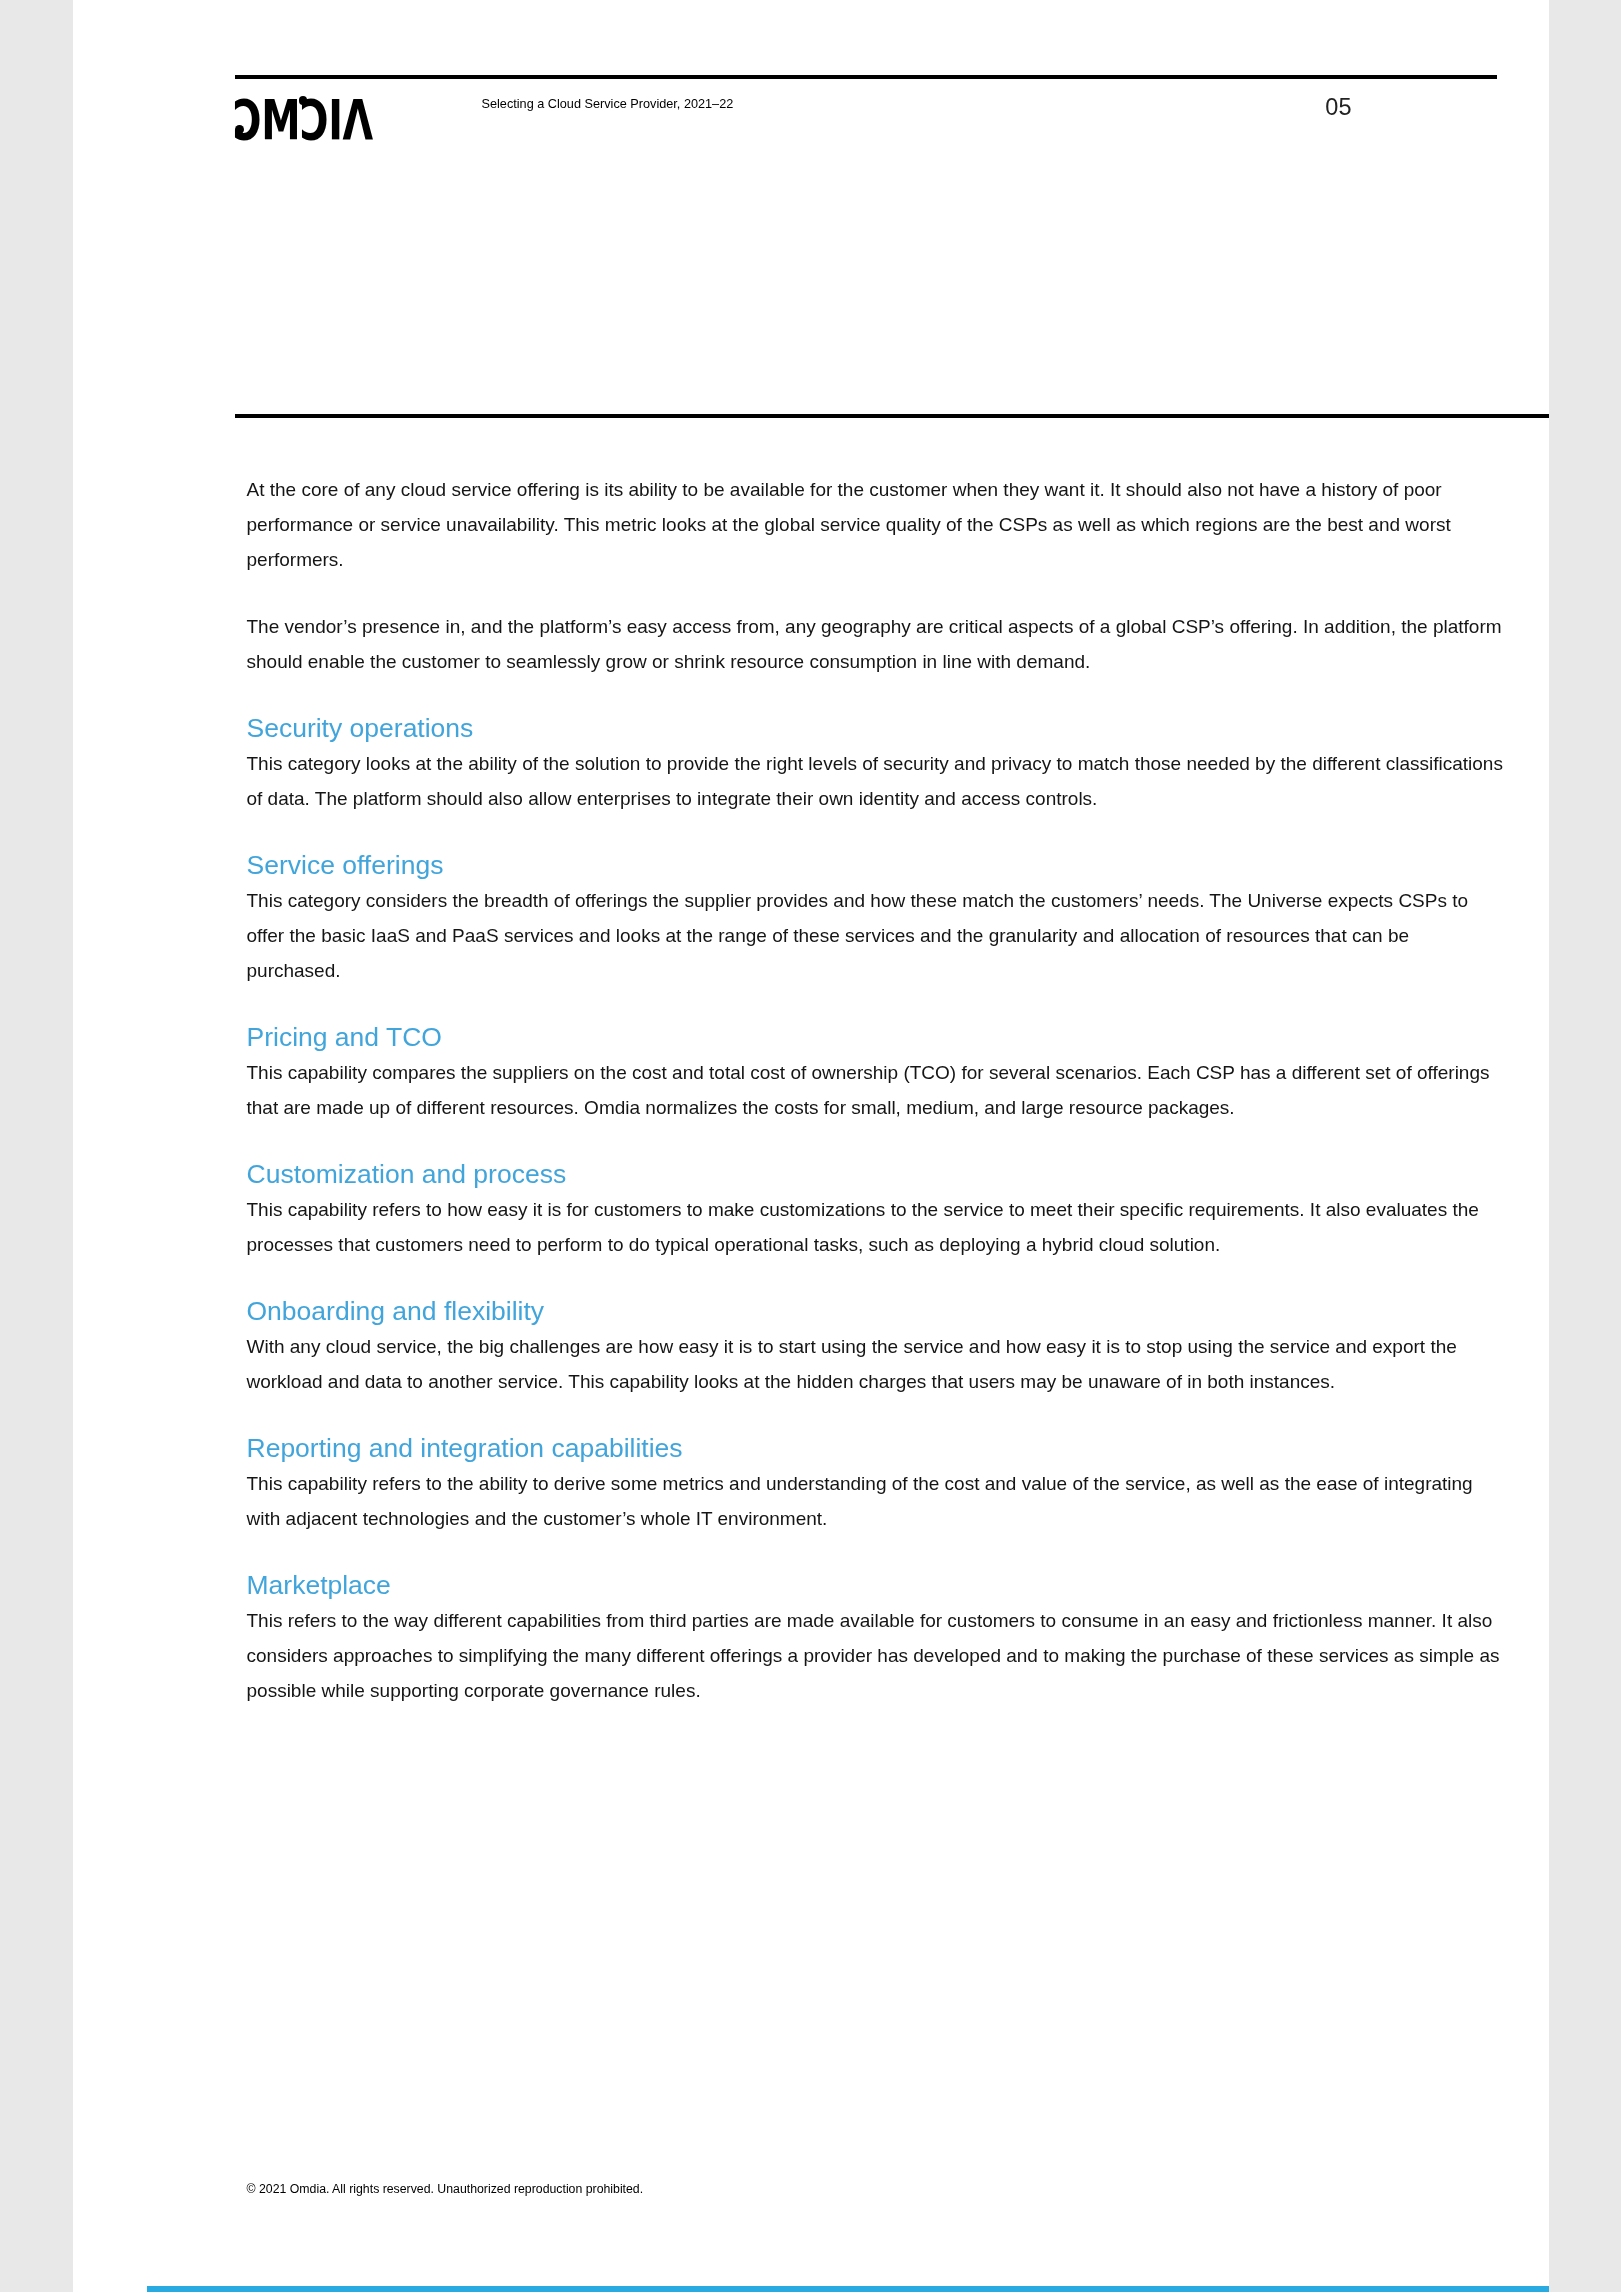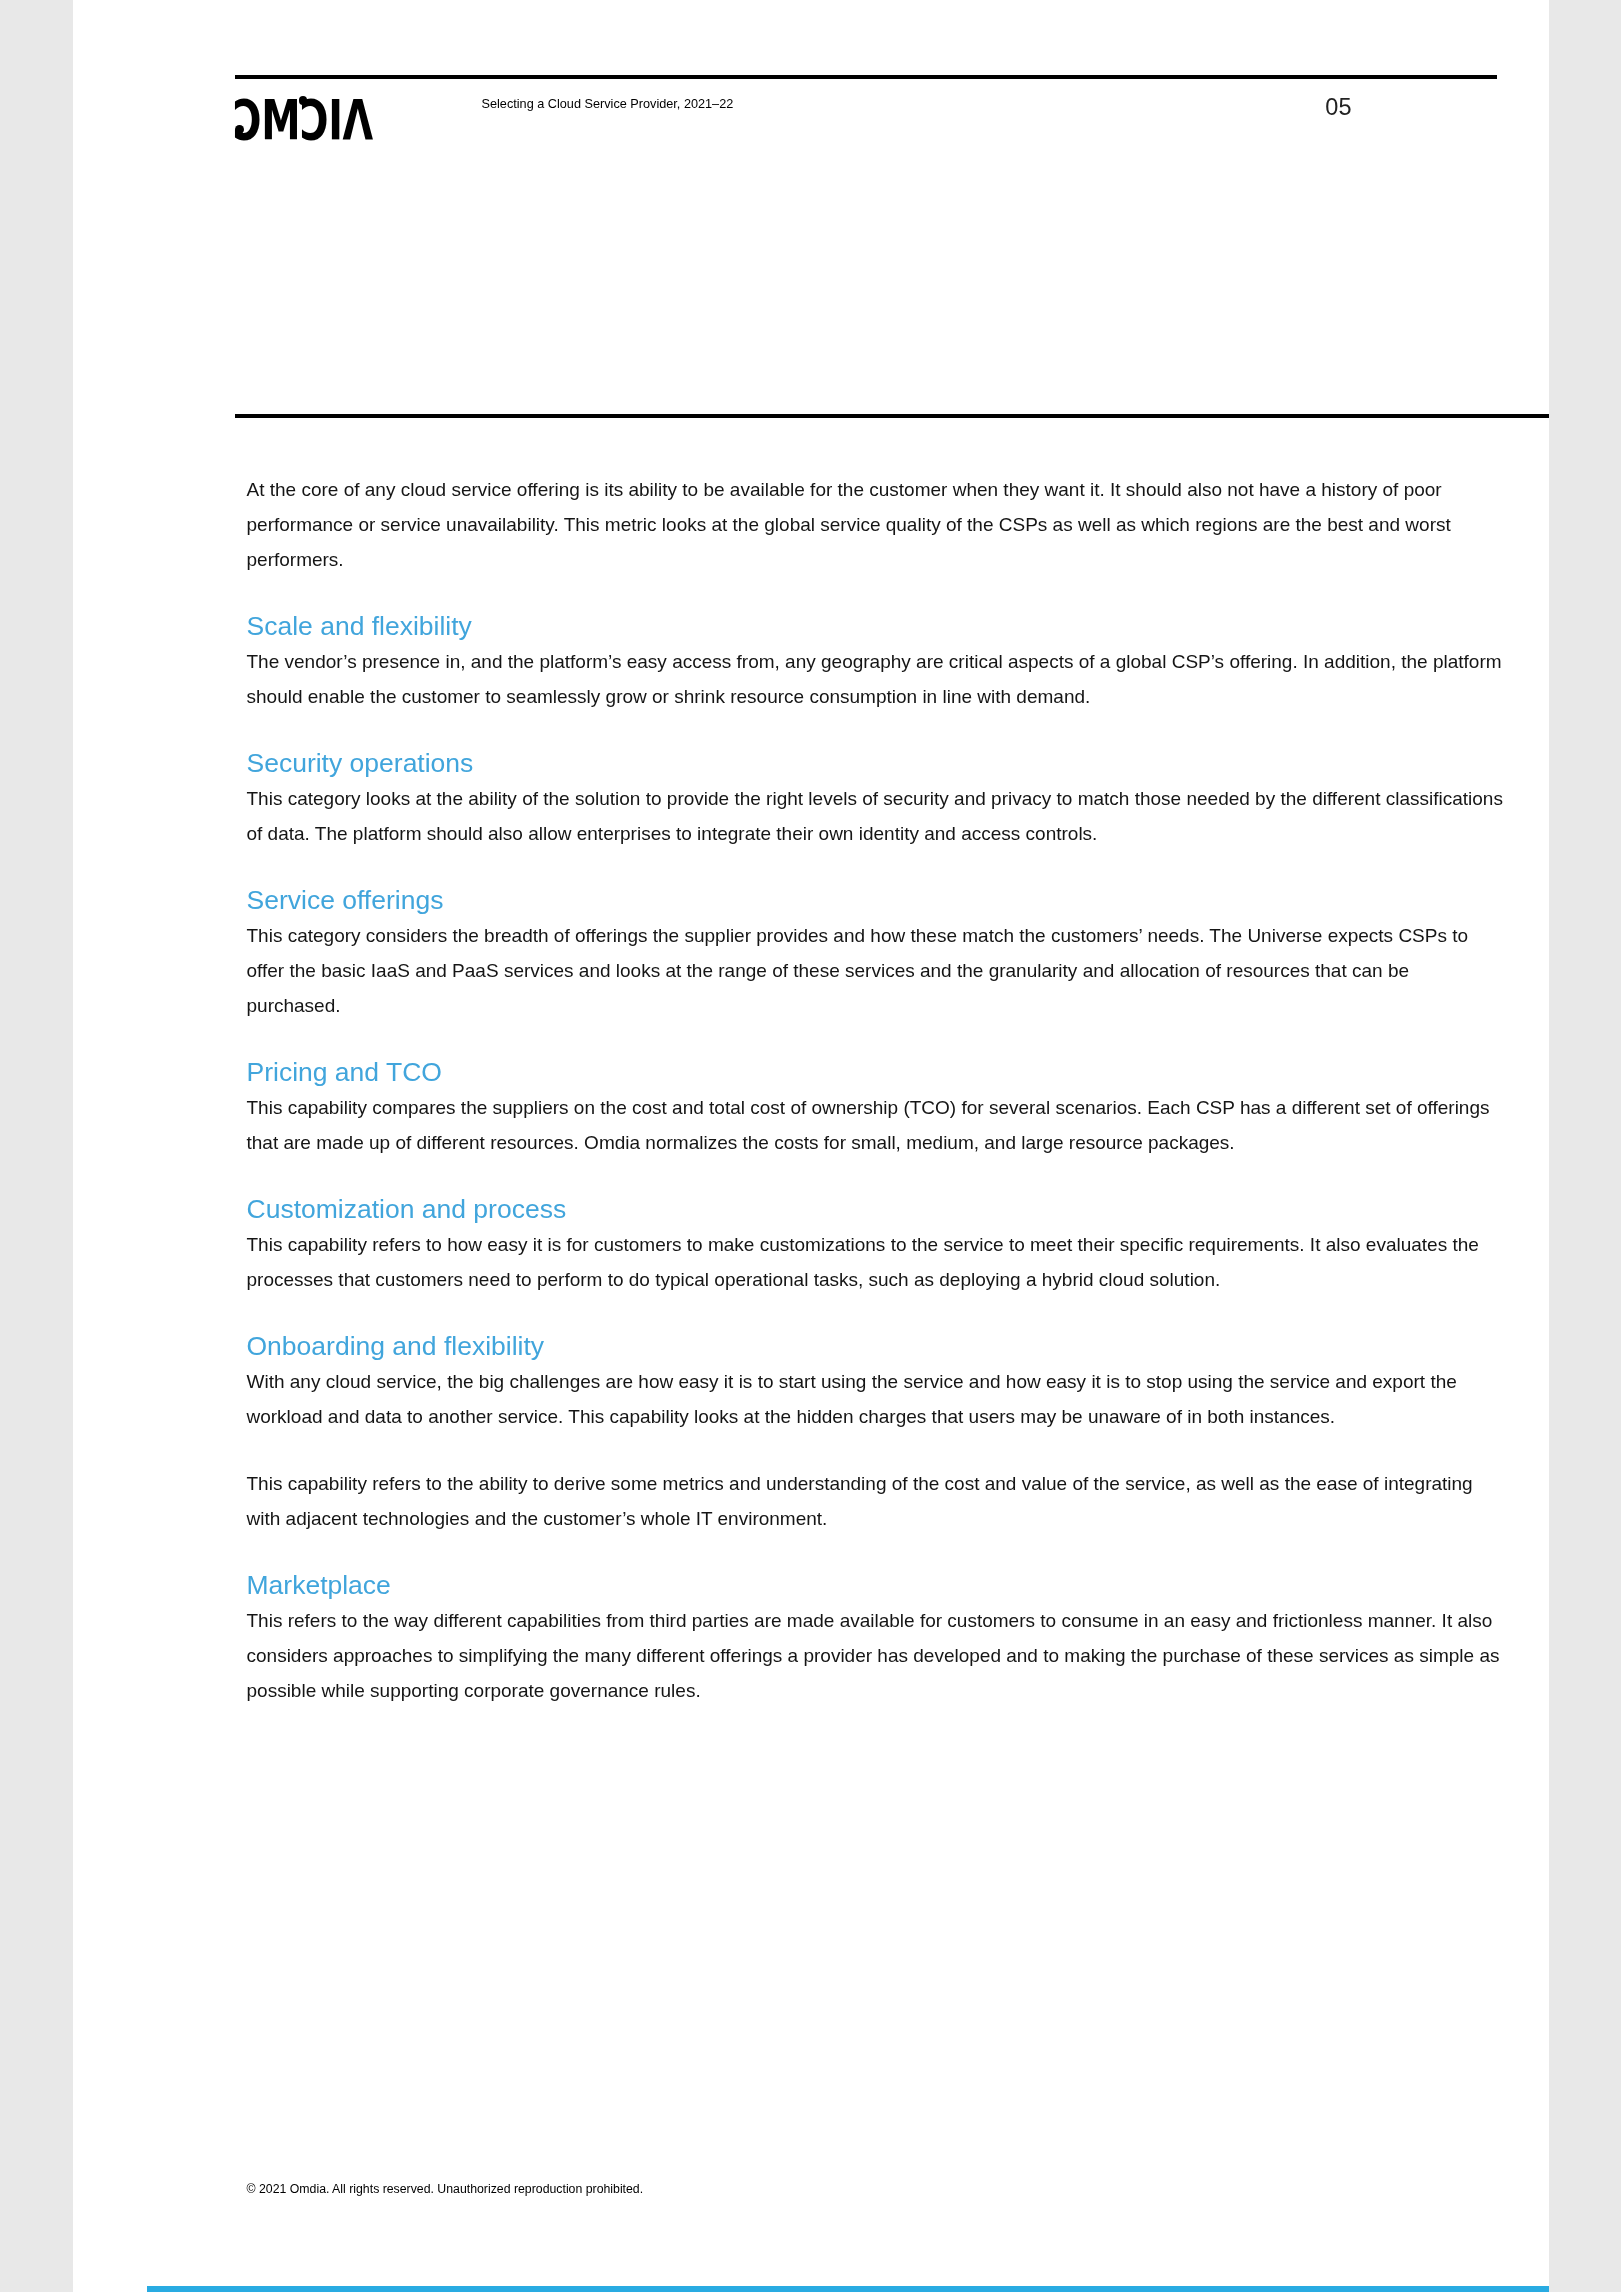--- a/index.html
+++ b/index.html
@@ -84,21 +84,20 @@
 
   <div class="rule rule-mid"></div>
 
   <div class="content">
 
     <section>
       <p>At the core of any cloud service offering is its ability to be available for the customer when they want it. It should also not have a history of poor performance or service unavailability. This metric looks at the global service quality of the CSPs as well as which regions are the best and worst performers.</p>
     </section>
 
     <section>
-      <h2>Scale and flexibility</h2>
       <p>The vendor’s presence in, and the platform’s easy access from, any geography are critical aspects of a global CSP’s offering. In addition, the platform should enable the customer to seamlessly grow or shrink resource consumption in line with demand.</p>
     </section>
 
     <section>
       <h2>Security operations</h2>
       <p>This category looks at the ability of the solution to provide the right levels of security and privacy to match those needed by the different classifications of data. The platform should also allow enterprises to integrate their own identity and access controls.</p>
     </section>
 
     <section>
       <h2>Service offerings</h2>
@@ -114,20 +113,21 @@
       <h2>Customization and process</h2>
       <p>This capability refers to how easy it is for customers to make customizations to the service to meet their specific requirements. It also evaluates the processes that customers need to perform to do typical operational tasks, such as deploying a hybrid cloud solution.</p>
     </section>
 
     <section>
       <h2>Onboarding and flexibility</h2>
       <p>With any cloud service, the big challenges are how easy it is to start using the service and how easy it is to stop using the service and export the workload and data to another service. This capability looks at the hidden charges that users may be unaware of in both instances.</p>
     </section>
 
     <section>
+      <h2>Reporting and integration capabilities</h2>
       <p>This capability refers to the ability to derive some metrics and understanding of the cost and value of the service, as well as the ease of integrating with adjacent technologies and the customer’s whole IT environment.</p>
     </section>
 
     <section>
       <h2>Marketplace</h2>
       <p>This refers to the way different capabilities from third parties are made available for customers to consume in an easy and frictionless manner. It also considers approaches to simplifying the many different offerings a provider has developed and to making the purchase of these services as simple as possible while supporting corporate governance rules.</p>
     </section>
 
   </div>
 

